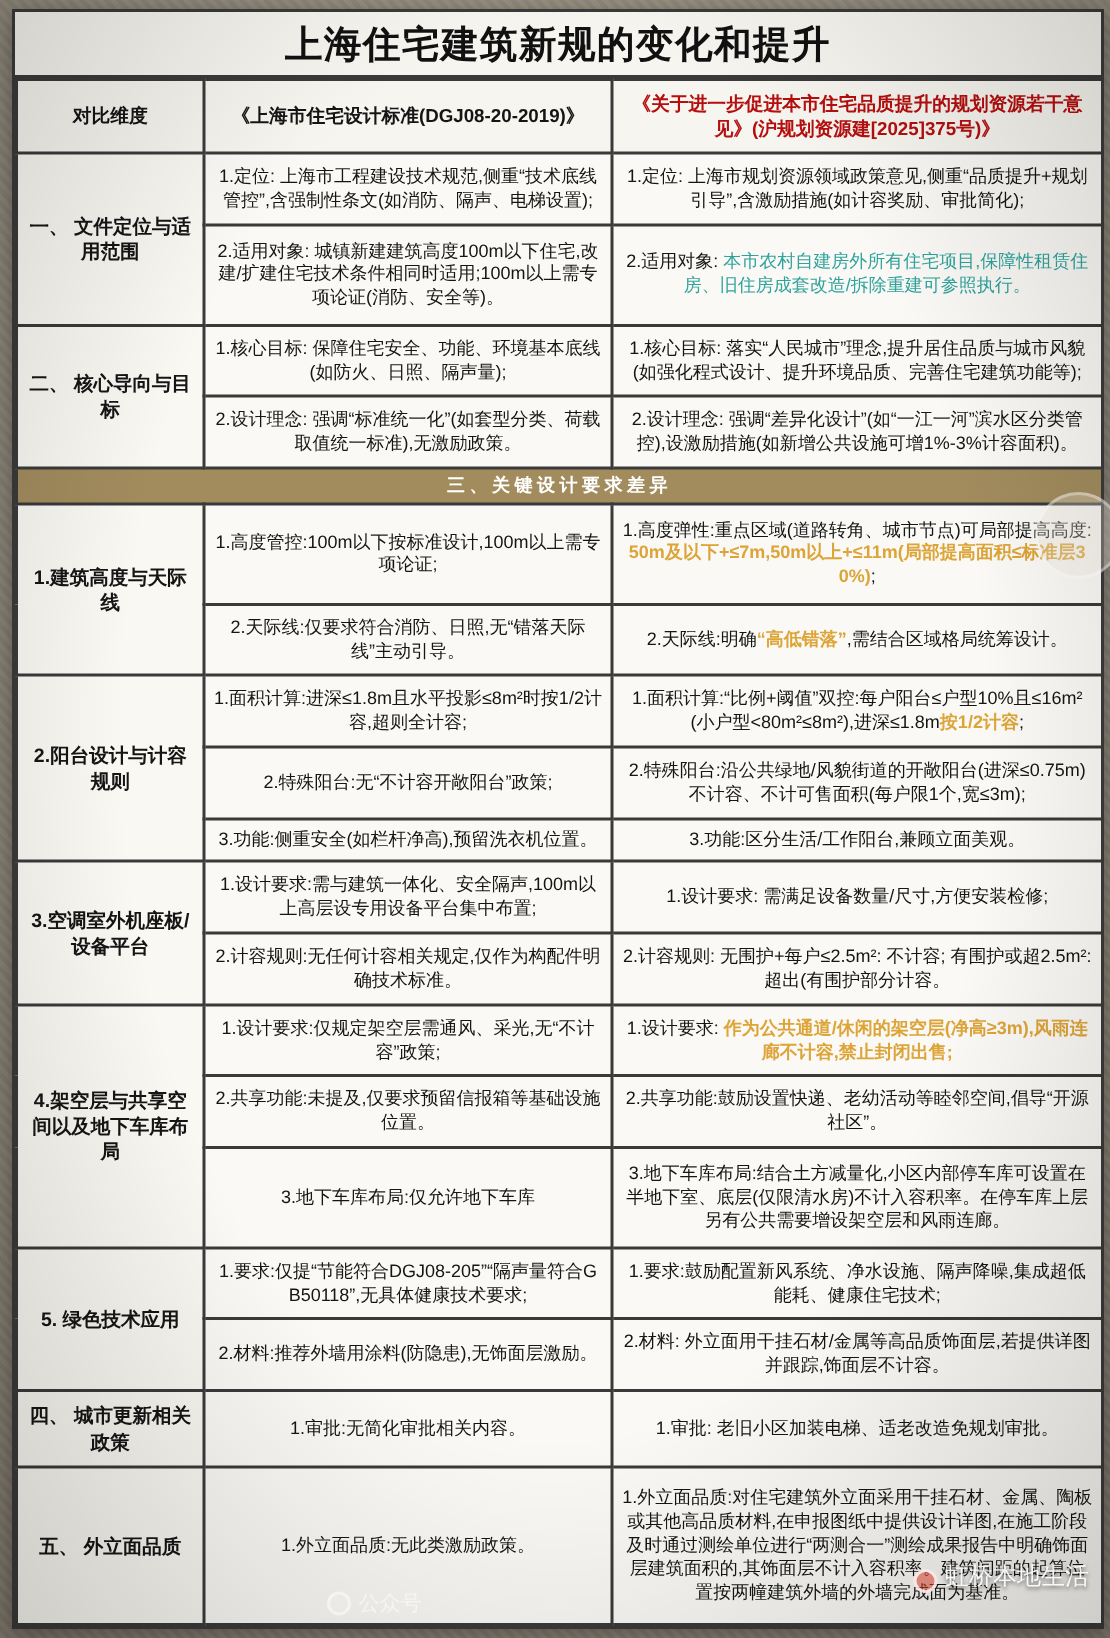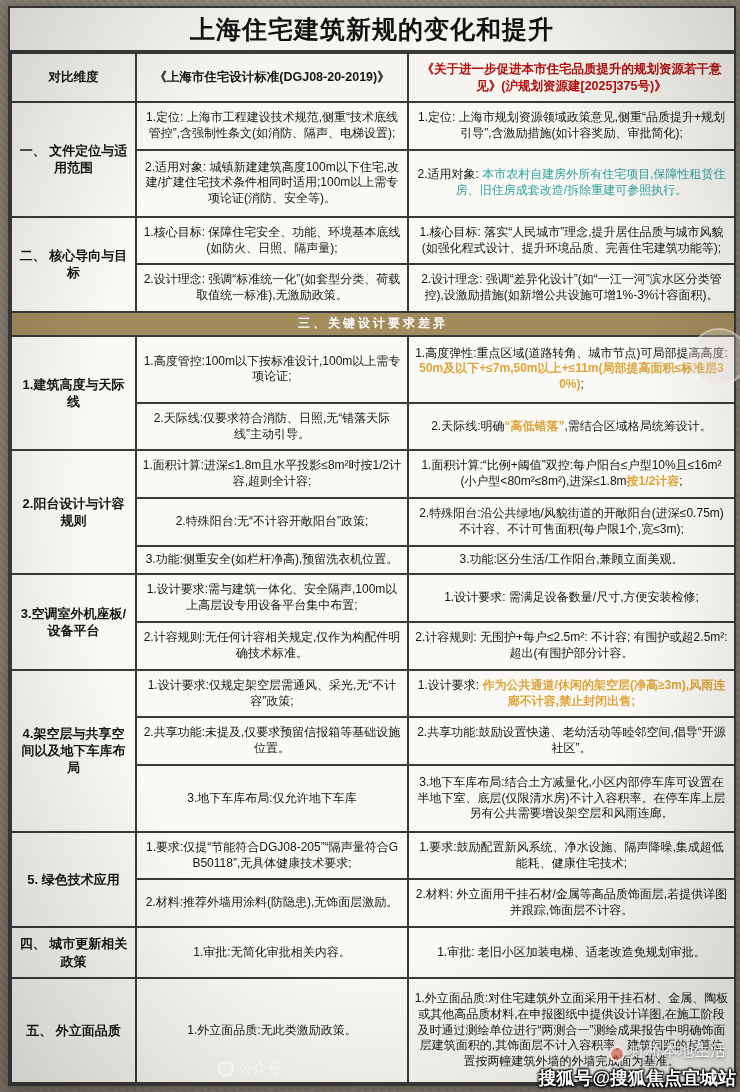--- a/index.html
+++ b/index.html
@@ -180,16 +180,15 @@
   <div class="wm wm-wechat">
     <span class="ring faint"></span>
     <span>公众号</span>
   </div>
 
   <div class="wm wm-local">
     <span class="ring"></span>
     <span>虹桥本地生活</span>
   </div>
 
-  <div class="wm wm-souhu">搜狐号@搜狐焦点宜城站</div>
 
   <div class="vignette"></div>
 </div>
 
 </body></html>

